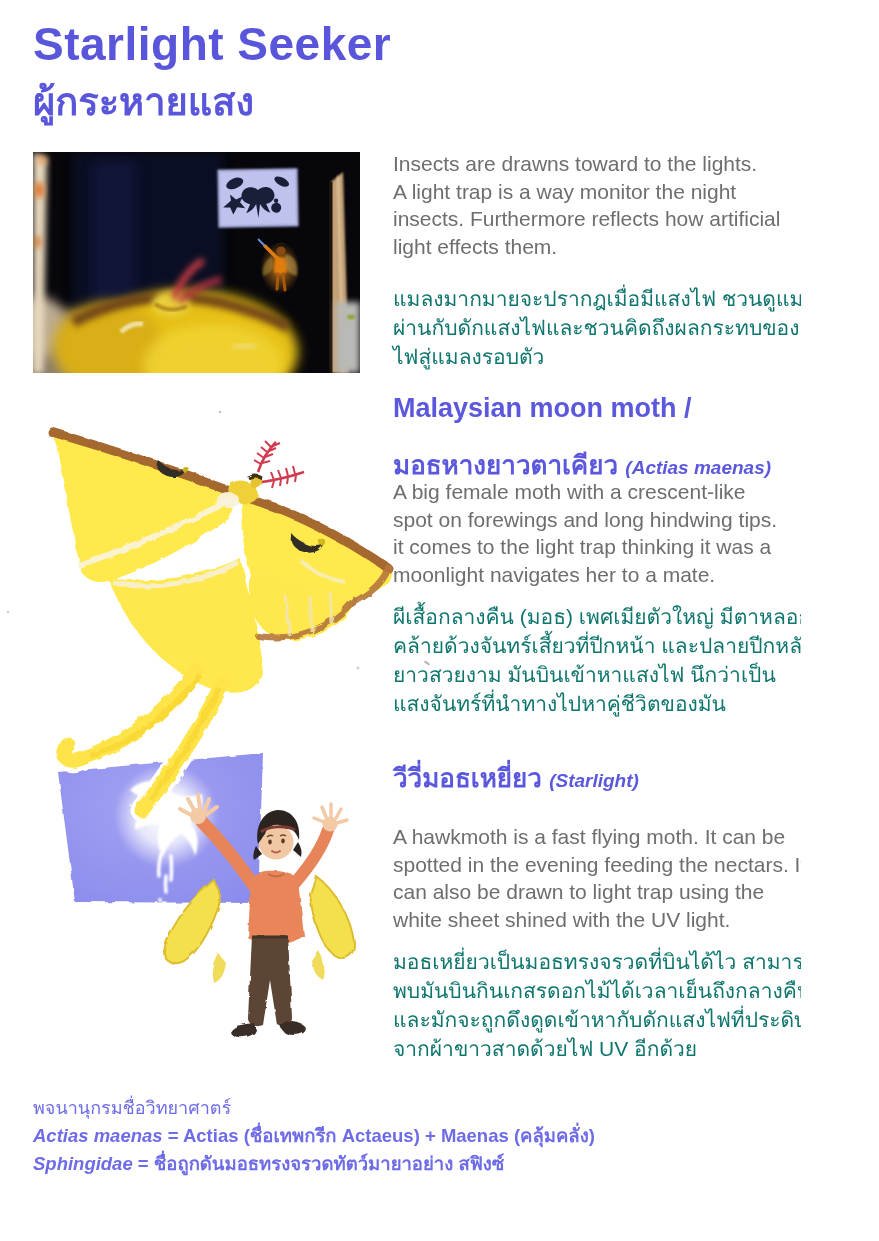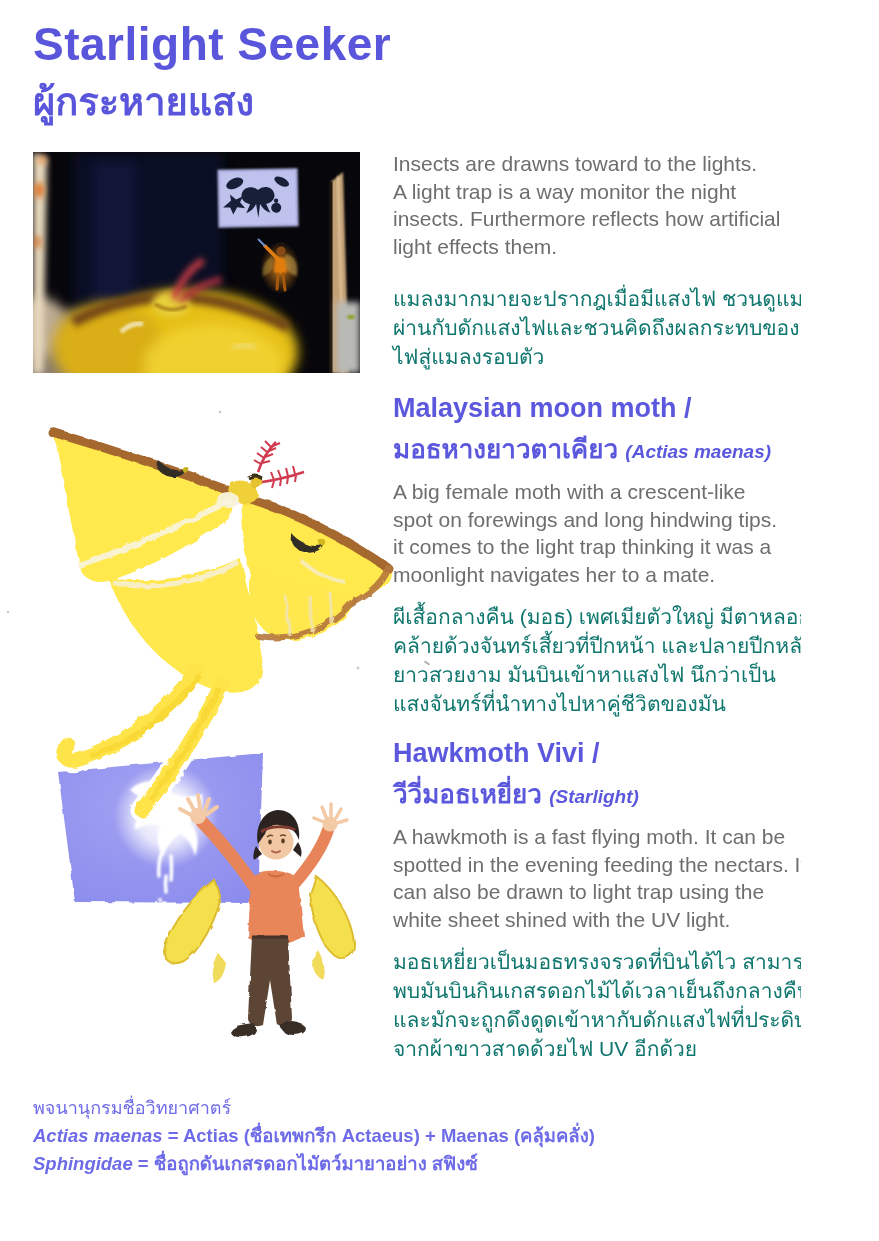--- a/index.html
+++ b/index.html
@@ -13,21 +13,21 @@
   .title-th{font-size:38px;font-weight:bold;color:#5956db;margin:14px 0 0 0;line-height:1.1;}
   
   .photo{position:absolute;left:33px;top:152px;width:327px;height:221px;margin:0;overflow:hidden;}
   .photo svg{display:block;}
   
   .txt{position:absolute;left:393px;width:486px;white-space:pre-line;margin:0;}
   .text-en{font-size:21px;line-height:27.5px;color:#6e6e6e;}
   .text-th{font-size:21px;line-height:29px;color:#0f766e;}
   .sec-head{position:absolute;left:393px;width:486px;color:#5b58de;}
   .head-line1{font-size:27px;font-weight:bold;line-height:32px;}
-  .head-line2{font-size:26px;font-weight:bold;margin-top:9px;line-height:32px;}
+  .head-line2{font-size:26px;font-weight:bold;margin-top:25px;line-height:32px;}
   .head-latin{font-size:19px;font-style:italic;font-weight:bold;}
   #intro-en{top:150px;}
   #intro-th{top:284px;}
   #sec1-head{top:392px;}
   #sec1-en{top:478px;}
   #sec1-th{top:602px;}
   #sec2-head{top:737px;}
   #sec2-en{top:823px;}
   #sec2-th{top:947px;}
   
@@ -146,21 +146,20 @@
   <p class="txt text-en" id="sec1-en">A big female moth with a crescent-like
 spot on forewings and long hindwing tips.
 it comes to the light trap thinking it was a
 moonlight navigates her to a mate.</p>
   <p class="txt text-th" id="sec1-th">ผีเสื้อกลางคืน (มอธ) เพศเมียตัวใหญ่ มีตาหลอก
 คล้ายด้วงจันทร์เสี้ยวที่ปีกหน้า และปลายปีกหลังที่
 ยาวสวยงาม มันบินเข้าหาแสงไฟ นึกว่าเป็น
 แสงจันทร์ที่นำทางไปหาคู่ชีวิตของมัน</p>
 
   <div class="sec-head" id="sec2-head">
-    <div class="head-line1">Hawkmoth Vivi /</div>
     <div class="head-line2">
       <span>วีวี่มอธเหยี่ยว</span>
       <span class="head-latin">(Starlight)</span>
     </div>
   </div>
   <p class="txt text-en" id="sec2-en">A hawkmoth is a fast flying moth. It can be
 spotted in the evening feeding the nectars. It
 can also be drawn to light trap using the
 white sheet shined with the UV light.</p>
   <p class="txt text-th" id="sec2-th">มอธเหยี่ยวเป็นมอธทรงจรวดที่บินได้ไว สามารถ
@@ -287,17 +286,17 @@
   <div class="stray-mark"></div>
 
   <footer class="glossary">
     <div class="glossary-title">พจนานุกรมชื่อวิทยาศาตร์</div>
     <div class="glossary-line">
       <span class="term">Actias maenas</span>
       <span>= Actias (ชื่อเทพกรีก Actaeus) + Maenas (คลุ้มคลั่ง)</span>
     </div>
     <div class="glossary-line">
       <span class="term">Sphingidae</span>
-      <span>= ชื่อถูกดันเกสรดอกไมัตว์มายาอย่าง สฟิงซ์</span>
+      <span>= ชื่อถูกดันมอธทรงจรวดทัตว์มายาอย่าง สฟิงซ์</span>
     </div>
   </footer>
 
 </div>
 
 </body></html>

